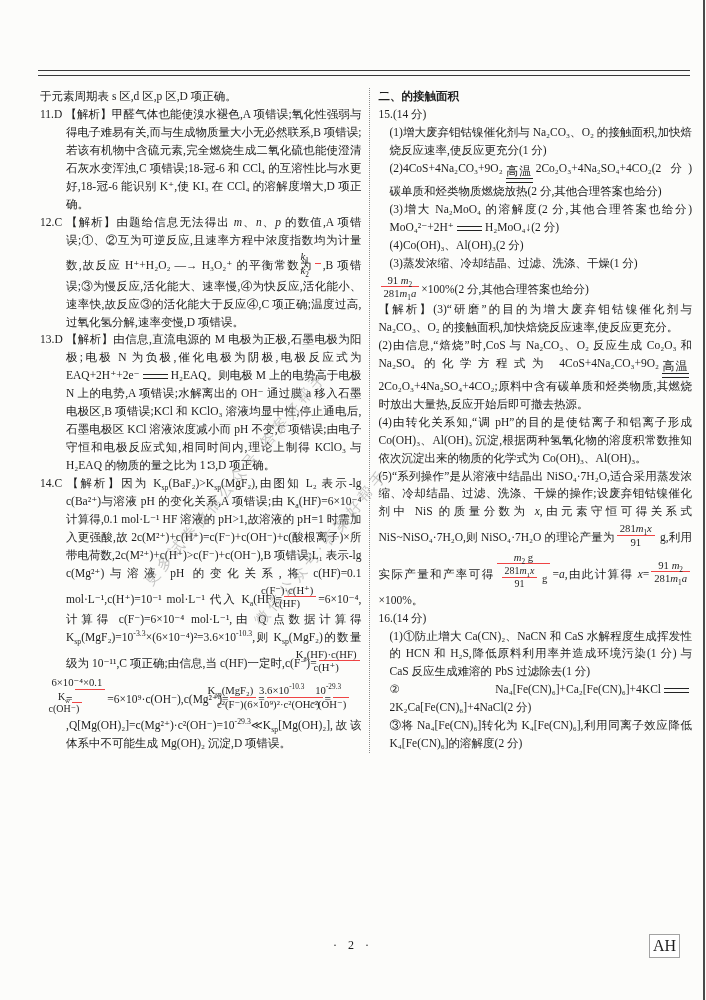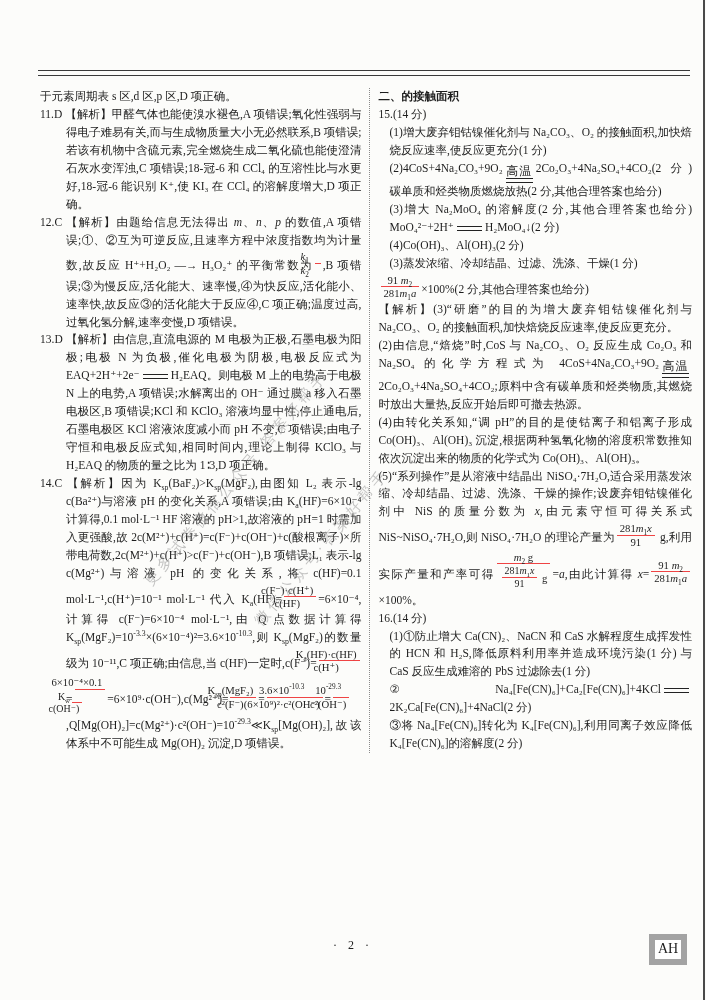--- a/index.html
+++ b/index.html
@@ -49,21 +49,21 @@
     pointer-events:none;
   }
   .wm1{left:148px;top:572px;}
   .wm2{left:258px;top:612px;}
   .footer{
     position:absolute;left:0;top:936px;width:706px;text-align:center;
     font-size:12px;letter-spacing:4px;
   }
   .edition{
     position:absolute;left:649px;top:934px;
-    border:6px solid #a3a3a3;padding:0 3px;font-size:14px;line-height:1.35;
+    border:1px solid #a3a3a3;padding:0 3px;font-size:16px;line-height:1.35;
     background:#fff;
   }
   .scan-edge{position:absolute;right:1px;top:0;width:2px;height:1000px;background:#4a4a4a;}
 </style>
 </head>
 <body>
 
 <div class="page">
   <div class="rule"></div>
 

